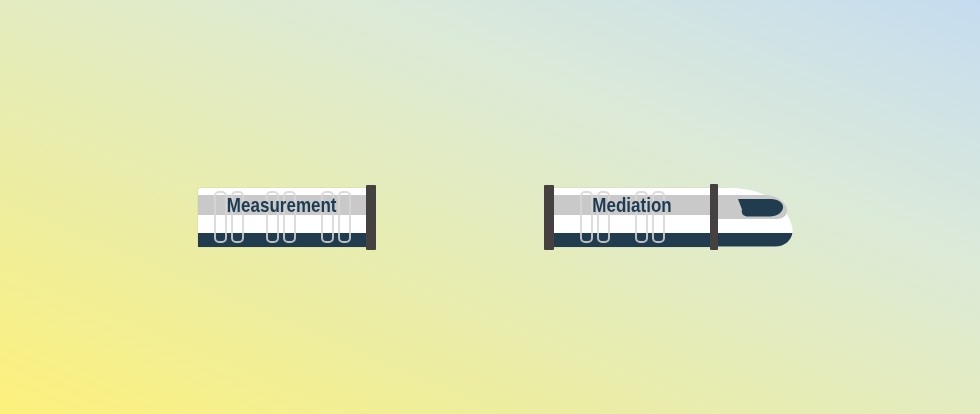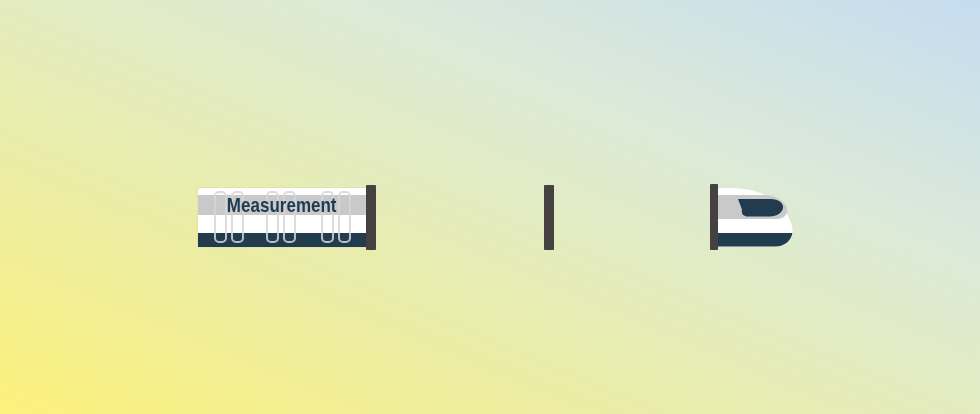--- a/index.html
+++ b/index.html
@@ -80,20 +80,35 @@
       <div class="car-label">
         <span>Measurement</span>
       </div>
     </div>
 
     <div class="coupler" style="left:168px;"></div>
 
 
     <div class="coupler" style="left:346px;"></div>
 
+    <div class="car" style="left:356px;width:156px;">
+      <div class="stripe"></div>
+      <div class="rocker"></div>
+      <div class="door-pair" style="left:26px;">
+        <div class="door"></div>
+        <div class="door"></div>
+      </div>
+      <div class="door-pair" style="left:81px;">
+        <div class="door"></div>
+        <div class="door"></div>
+      </div>
+      <div class="car-label">
+        <span>Mediation</span>
+      </div>
+    </div>
 
     <div class="coupler nose-bar" style="left:512px;"></div>
 
     <div class="nose">
       <svg width="80" height="59" viewBox="0 0 80 59">
 
         <path d="M0,0 H13 C38,0 59,9 68,23 C73,31 76,38 75.5,44 C75,52 68,58.5 58,58.5 H0 Z" fill="#ffffff"></path>
 
         <path d="M0,7 H48 C58,7 66,12 69.5,19 C71.5,24.5 68.5,31 60,31 H0 Z" fill="#c9c9c9"></path>
 

